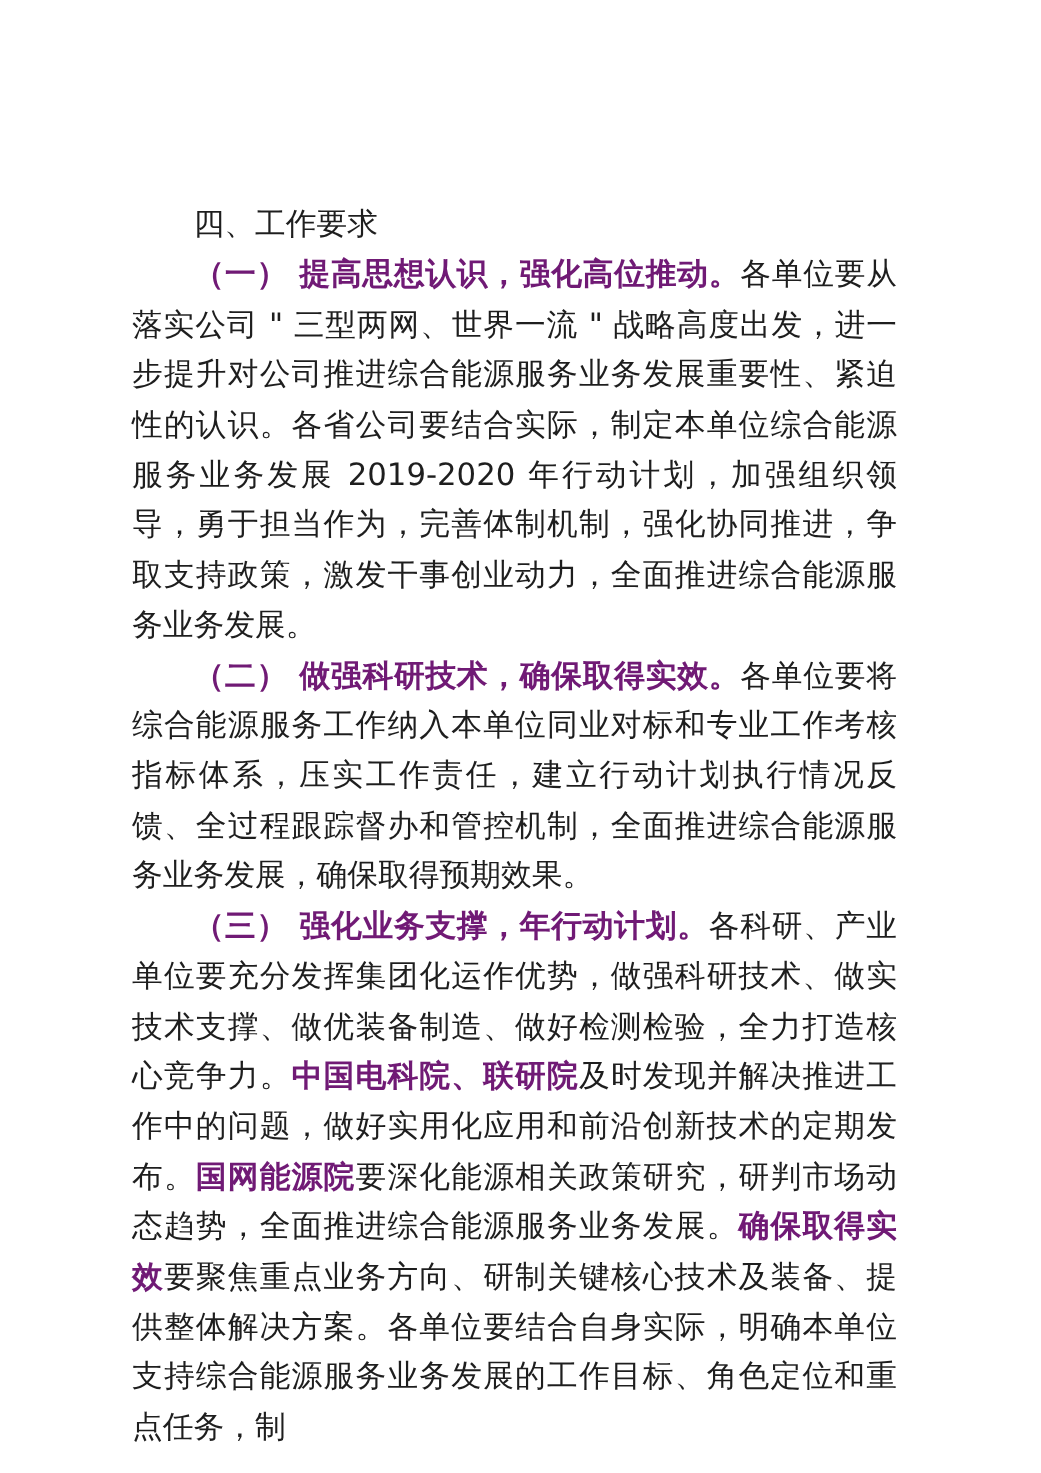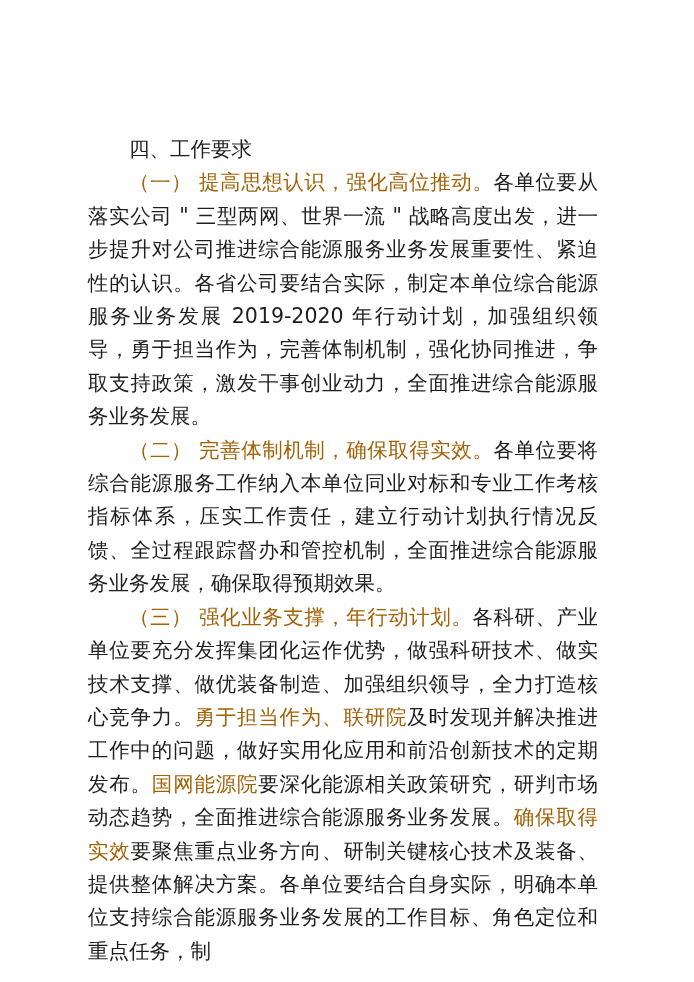--- a/index.html
+++ b/index.html
@@ -31,30 +31,30 @@
     font-weight: 400;
     line-height: 33.4px;
     text-indent: 2em;
     text-align: left;
   }
   .doc-para {
     margin: 0;
     text-indent: 2em;
   }
   .doc-para b {
-    font-weight: 400;
-    color: #a16207;
+    font-weight: 700;
+    color: #701a75;
   }
 </style>
 </head>
 <body>
 
 <div class="doc-content">
 
   <h2 class="doc-heading">四、工作要求</h2>
 
   <p class="doc-para"><b>（一） 提高思想认识，强化高位推动。</b><span>各单位要从落实公司 " 三型两网、世界一流 " 战略高度出发，进一步提升对公司推进综合能源服务业务发展重要性、紧迫性的认识。各省公司要结合实际，制定本单位综合能源服务业务发展 2019-2020 年行动计划，加强组织领导，勇于担当作为，完善体制机制，强化协同推进，争取支持政策，激发干事创业动力，全面推进综合能源服务业务发展。</span></p>
 
-  <p class="doc-para"><b>（二） 完善体制机制，确保取得实效。</b><span>各单位要将综合能源服务工作纳入本单位同业对标和专业工作考核指标体系，压实工作责任，建立行动计划执行情况反馈、全过程跟踪督办和管控机制，全面推进综合能源服务业务发展，确保取得预期效果。</span></p>
+  <p class="doc-para"><b>（二） 做强科研技术，确保取得实效。</b><span>各单位要将综合能源服务工作纳入本单位同业对标和专业工作考核指标体系，压实工作责任，建立行动计划执行情况反馈、全过程跟踪督办和管控机制，全面推进综合能源服务业务发展，确保取得预期效果。</span></p>
 
-  <p class="doc-para"><b>（三） 强化业务支撑，年行动计划。</b><span>各科研、产业单位要充分发挥集团化运作优势，做强科研技术、做实技术支撑、做优装备制造、加强组织领导，全力打造核心竞争力。</span><b>勇于担当作为、联研院</b><span>及时发现并解决推进工作中的问题，做好实用化应用和前沿创新技术的定期发布。</span><b>国网能源院</b><span>要深化能源相关政策研究，研判市场动态趋势，全面推进综合能源服务业务发展。</span><b>确保取得实效</b><span>要聚焦重点业务方向、研制关键核心技术及装备、提供整体解决方案。各单位要结合自身实际，明确本单位支持综合能源服务业务发展的工作目标、角色定位和重点任务，制</span></p>
+  <p class="doc-para"><b>（三） 强化业务支撑，年行动计划。</b><span>各科研、产业单位要充分发挥集团化运作优势，做强科研技术、做实技术支撑、做优装备制造、做好检测检验，全力打造核心竞争力。</span><b>中国电科院、联研院</b><span>及时发现并解决推进工作中的问题，做好实用化应用和前沿创新技术的定期发布。</span><b>国网能源院</b><span>要深化能源相关政策研究，研判市场动态趋势，全面推进综合能源服务业务发展。</span><b>确保取得实效</b><span>要聚焦重点业务方向、研制关键核心技术及装备、提供整体解决方案。各单位要结合自身实际，明确本单位支持综合能源服务业务发展的工作目标、角色定位和重点任务，制</span></p>
 
 </div>
 
 </body></html>

